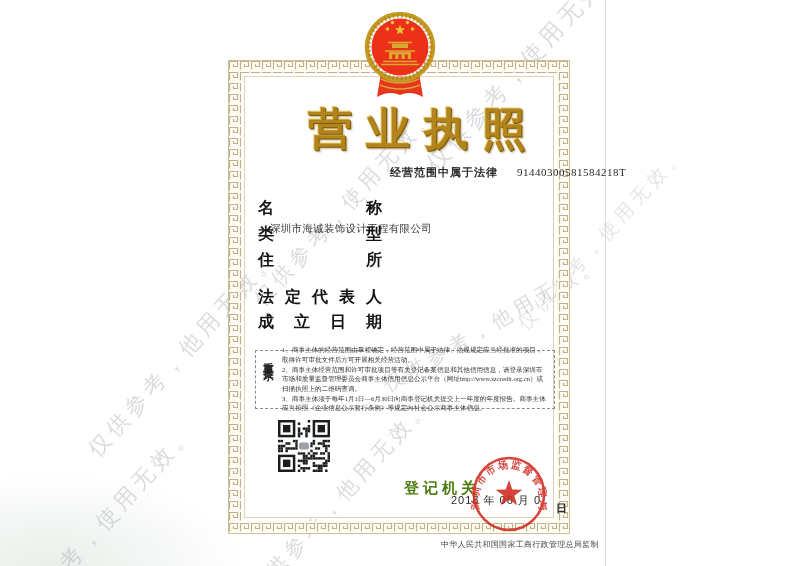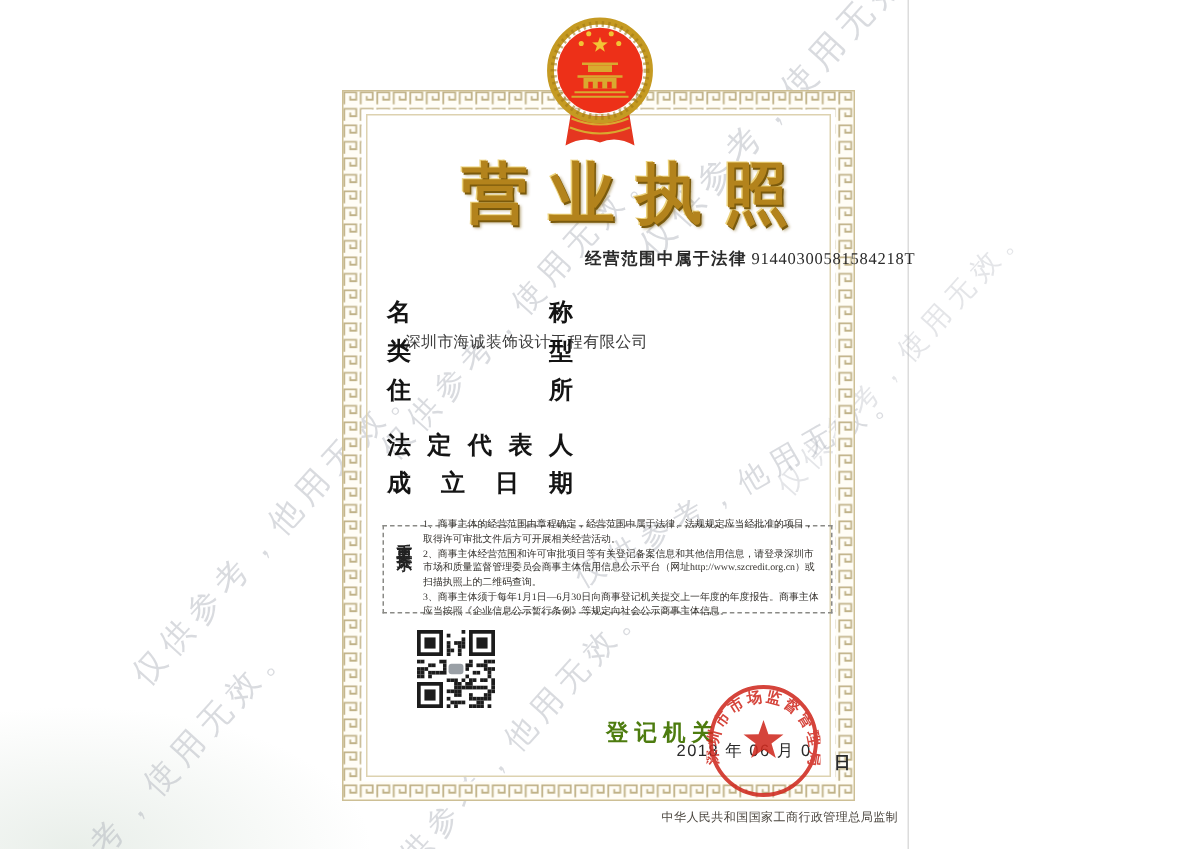--- a/index.html
+++ b/index.html
@@ -31,21 +31,21 @@
   
   .title{
     left:228px;top:100px;width:378px;text-align:center;z-index:3;
     font-size:44px;font-weight:bold;letter-spacing:14px;text-indent:14px;
     color:#b3831c;
     text-shadow:1px 1px 0 #7a5a0c,-1px -1px 0 #ecd27b,2px 2px 2px rgba(122,90,12,.45);
   }
 
   .credit-line{left:390px;top:165px;white-space:nowrap;font-size:11px;color:#2a2a2a;}
   .credit-label{font-weight:bold;letter-spacing:1px;}
-  .credit-code{font-family:"Liberation Serif","DejaVu Serif",serif;letter-spacing:.5px;margin-left:3px;}
+  .credit-code{font-family:"Liberation Serif","DejaVu Serif",serif;letter-spacing:.5px;margin-left:19px;}
 
   
   .row{position:absolute;left:258px;width:300px;}
   .f-label{
     display:inline-flex;justify-content:space-between;width:124px;
     font-size:16px;font-weight:bold;color:#141414;vertical-align:top;
   }
   .f-value{
     display:inline-block;margin-left:12px;width:192px;
     font-size:10.5px;line-height:16px;color:#3a3a3a;vertical-align:top;padding-top:2px;

